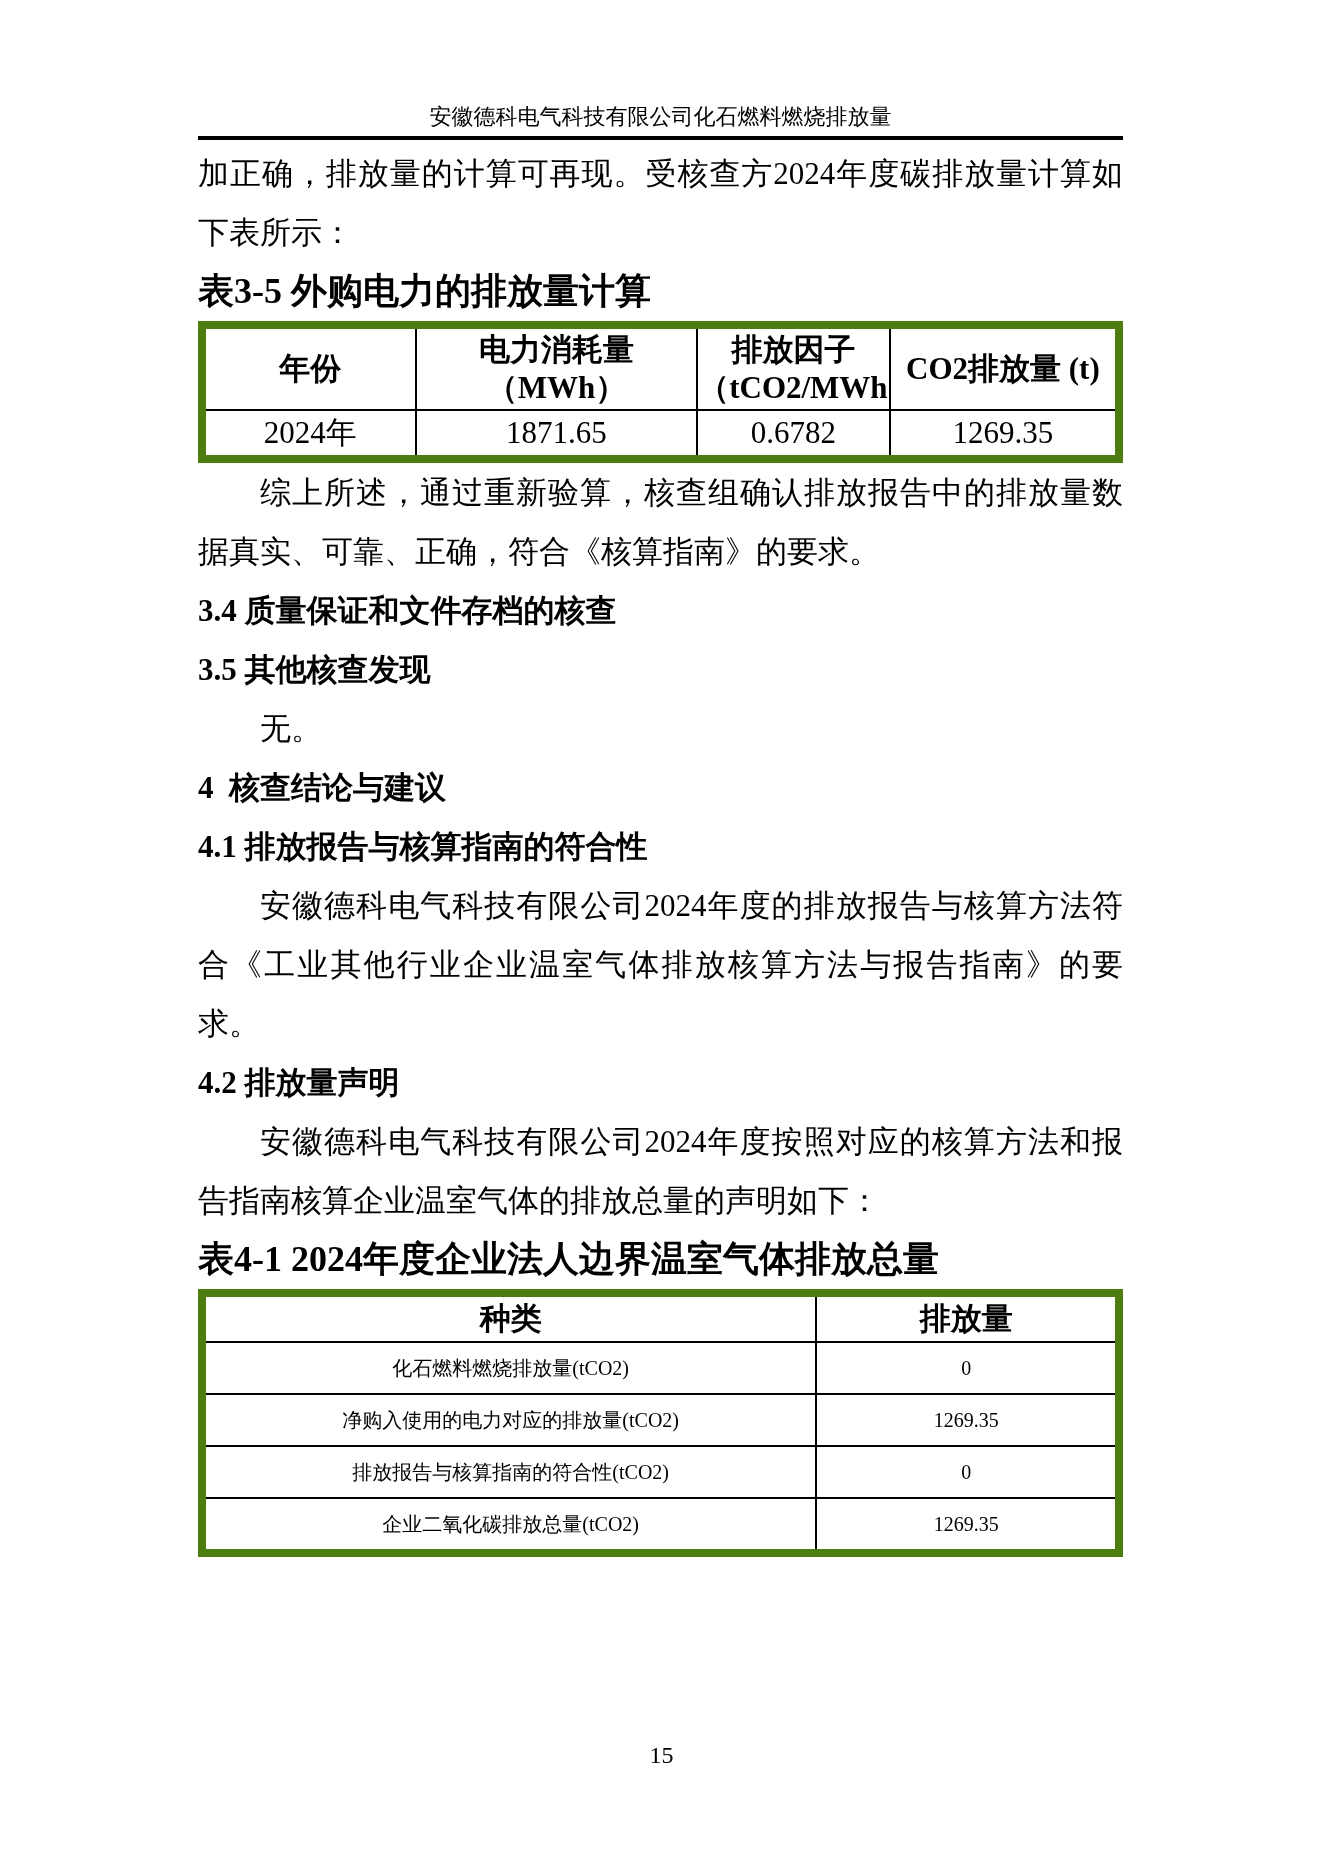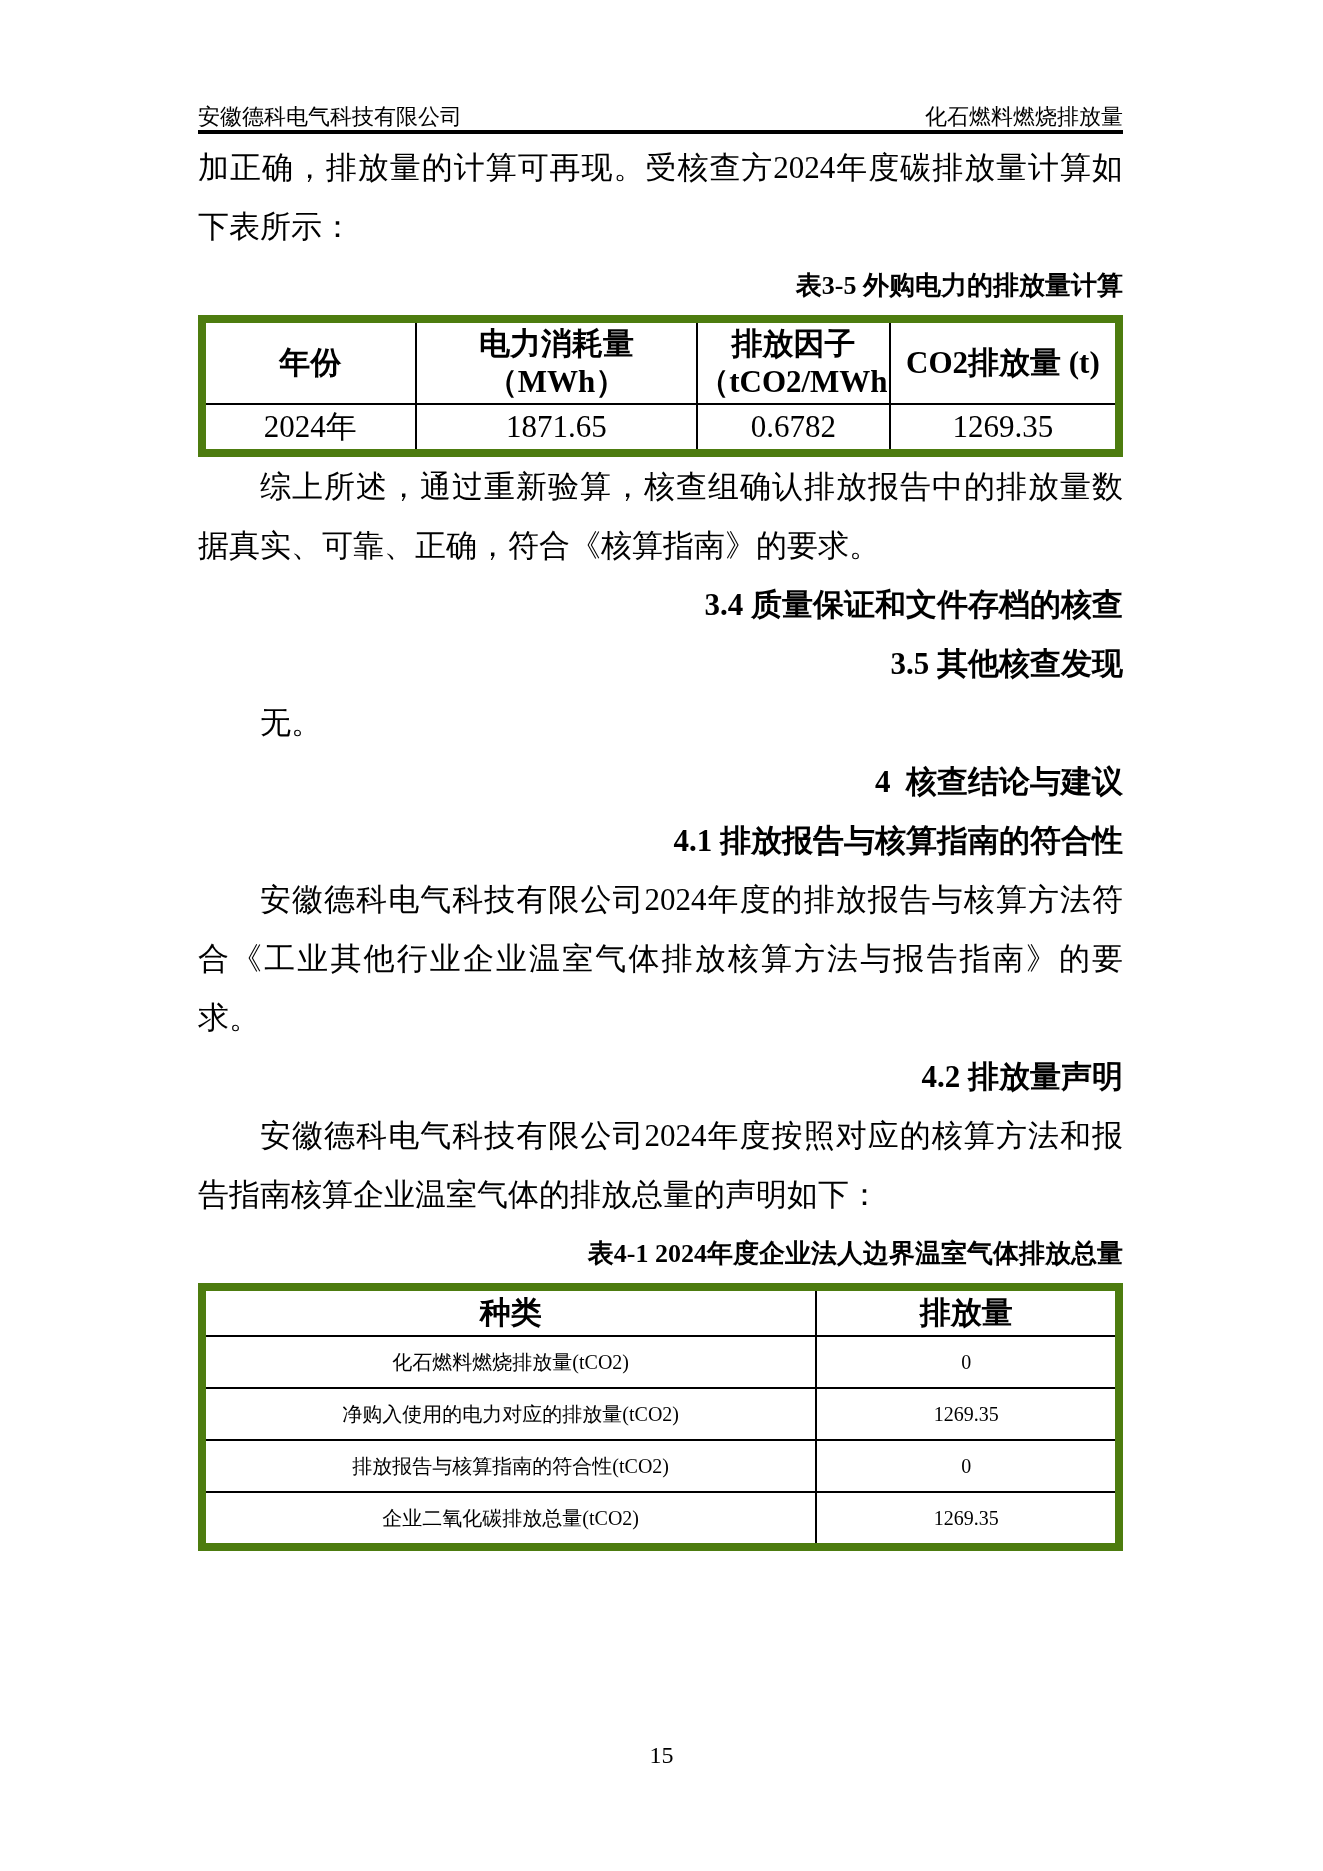--- a/index.html
+++ b/index.html
@@ -18,23 +18,24 @@
   }
   .margins {
     position: absolute;
     left: 198px;
     top: 0;
     width: 925px;
   }
   .hdr {
     margin-top: 104px;
     display: flex;
-    justify-content: space-between;
+    justify-content: center;
     align-items: flex-end;
     border-bottom: 4px solid #000000;
+    padding-bottom: 6px;
     font-size: 22px;
     line-height: 26px;
   }
   .content {
     margin-top: 4px;
     font-size: 31px;
     line-height: 59px;
     text-align: justify;
     text-justify: inter-character;
   }
@@ -42,27 +43,27 @@
     margin: 0;
   }
   .indent {
     text-indent: 62px;
   }
   .heading {
     font-size: 31px;
     line-height: 59px;
     font-weight: bold;
     margin: 0;
-    text-align: right;
+    text-align: left;
     white-space: pre-wrap;
   }
   .tbl-title {
-    text-align: right;
-    font-weight: bold;
-    font-size: 26px;
+    text-align: left;
+    font-weight: bold;
+    font-size: 36px;
     line-height: 59px;
   }
   table {
     border-collapse: collapse;
     width: 100%;
     table-layout: fixed;
     border: 8px solid #4d7c0f;
   }
   th, td {
     border: 2px solid #000000;

